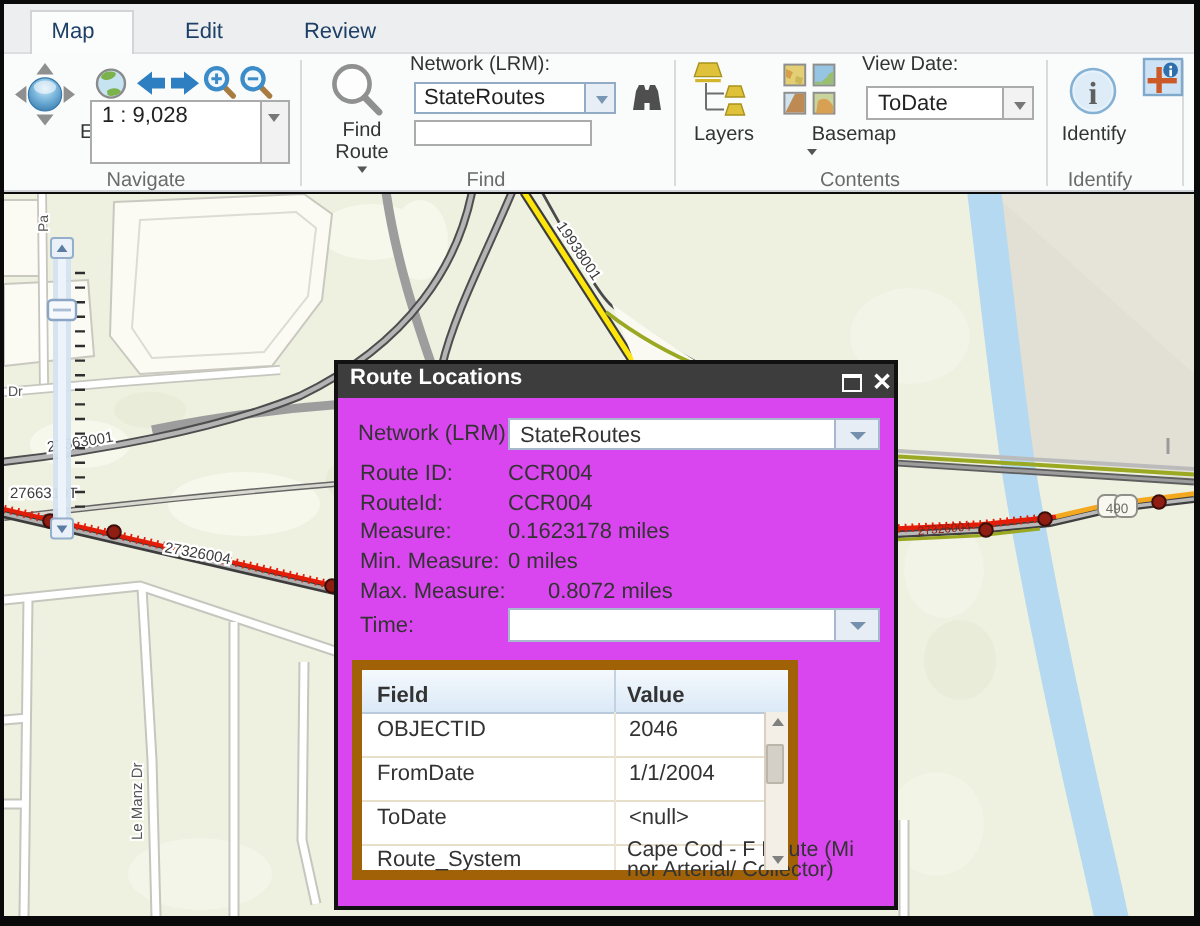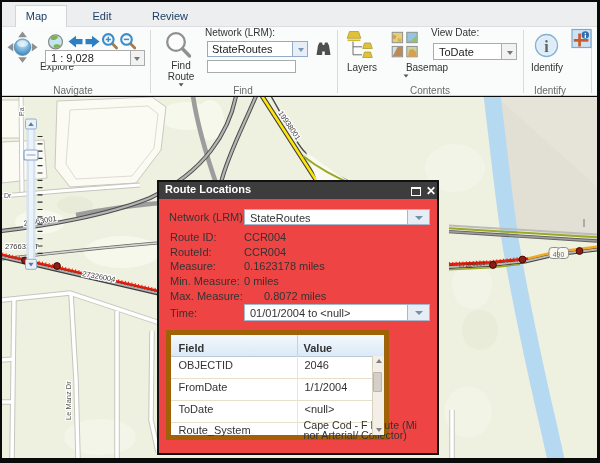--- a/index.html
+++ b/index.html
@@ -39,21 +39,21 @@
 
   <div class="abs btntxt" style="left:0px;top:61px;width:48px;padding-left:33px;">Explore</div>
   <div class="abs btntxt" style="left:157px;top:60px;width:48px;">Find</div>
   <div class="abs btntxt" style="left:157px;top:71px;width:48px;">Route</div>
   <div class="abs btntxt" style="left:336px;top:62px;width:52px;">Layers</div>
   <div class="abs btntxt" style="left:401px;top:62px;width:52px;">Basemap</div>
   <div class="abs btntxt" style="left:522px;top:62px;width:50px;">Identify</div>
   <div class="abs btntxt" style="left:205px;top:26.5px;text-align:left;">Network (LRM):</div>
   <div class="abs btntxt" style="left:431px;top:27px;text-align:left;">View Date:</div>
 
-  <div class="abs combo" style="left:45px;top:49.5px;width:99.5px;height:16px;border:1px solid #ababab;">
+  <div class="abs combo" style="left:45px;top:49.5px;width:99.5px;height:32px;border:1px solid #ababab;">
     <div class="abs" style="left:5px;top:1.5px;font-size:11px;color:#222;">1 : 9,028</div>
     <div class="arr" style="width:13px;background:#f2f2f2;border-left:1px solid #ababab;"></div>
     <div class="tri" style="right:3.5px;top:6.5px;border-left:3.5px solid transparent;border-right:3.5px solid transparent;border-top:4px solid #777;"></div>
   </div>
 
   <div class="abs combo" style="left:207px;top:40.5px;width:101px;height:16px;border:1px solid #94abc6;">
     <div class="abs" style="left:4px;top:1.5px;font-size:11px;color:#222;">StateRoutes</div>
     <div class="arr" style="width:14px;background:#e8eef6;border-left:1px solid #94abc6;"></div>
     <div class="tri" style="right:3.5px;top:6.5px;border-left:3.5px solid transparent;border-right:3.5px solid transparent;border-top:4px solid #7a96b5;"></div>
   </div>
@@ -283,21 +283,21 @@
       </g>
       <rect x="25.5" y="119" width="11" height="10" rx="1.5" fill="#e9f0f8" stroke="#94afcc"></rect>
       <path d="M28.3,126 L31,122.2 L33.7,126 Z" fill="#5c7da3"></path>
       <rect x="25.5" y="259.3" width="11" height="10" rx="1.5" fill="#e9f0f8" stroke="#94afcc"></rect>
       <path d="M28.3,262.8 L33.7,262.8 L31,266.6 Z" fill="#5c7da3"></path>
       <rect x="24" y="150" width="14" height="10" rx="2" fill="#f6f9fc" stroke="#8ba6c4" stroke-width="1.2"></rect>
       <line x1="26.5" y1="155" x2="35.5" y2="155" stroke="#aabdd4" stroke-width="1.4"></line>
     </g>
   </svg>
 
-  <div class="abs" style="left:157px;top:180px;width:282px;height:275px;background:#ef4444;border:2px solid #111;box-sizing:border-box;z-index:5;">
+  <div class="abs" style="left:167px;top:180px;width:282px;height:275px;background:#d946ef;border:2px solid #111;box-sizing:border-box;z-index:5;">
     <div class="abs" style="left:0;top:0;right:0;height:17px;background:#3d3d3d;color:#fff;font-weight:bold;font-size:11px;line-height:14.5px;padding-left:6px;">Route Locations</div>
     <div class="abs" style="left:252px;top:4.5px;width:8px;height:6px;border:1.5px solid #fff;border-top-width:2.5px;"></div>
     <div class="abs" style="left:266px;top:1px;width:12px;height:16px;color:#fff;font-size:12px;font-weight:bold;line-height:16px;text-align:center;">✕</div>
 
     <div class="abs" style="left:10px;top:29px;font-size:11px;color:#333;">Network (LRM):</div>
     <div class="abs" style="left:11px;top:49px;font-size:11px;color:#333;">Route ID:</div>
     <div class="abs" style="left:85px;top:49px;font-size:11px;color:#333;">CCR004</div>
     <div class="abs" style="left:11px;top:63.5px;font-size:11px;color:#333;">RouteId:</div>
     <div class="abs" style="left:85px;top:63.5px;font-size:11px;color:#333;">CCR004</div>
     <div class="abs" style="left:11px;top:78px;font-size:11px;color:#333;">Measure:</div>
@@ -308,21 +308,20 @@
     <div class="abs" style="left:85px;top:108px;font-size:11px;color:#333;margin-left:20px;">0.8072 miles</div>
     <div class="abs" style="left:11px;top:125px;font-size:11px;color:#333;">Time:</div>
 
     <div class="abs combo" style="left:85px;top:26.5px;width:186px;height:16.5px;border:1px solid #a5b8cd;">
       <div class="abs" style="left:5px;top:2px;font-size:11px;color:#333;">StateRoutes</div>
       <div class="arr" style="width:21px;background:#e7edf5;border-left:1px solid #a5b8cd;"></div>
       <div class="tri" style="right:6px;top:6px;border-left:4px solid transparent;border-right:4px solid transparent;border-top:4.5px solid #7590ad;"></div>
     </div>
 
     <div class="abs combo" style="left:85px;top:121.5px;width:186px;height:17px;border:1px solid #a5b8cd;">
-      <div class="abs" style="left:5px;top:2.5px;font-size:11px;color:#333;">01/01/2004 to &lt;null&gt;</div>
       <div class="arr" style="width:21px;background:#e7edf5;border-left:1px solid #a5b8cd;"></div>
       <div class="tri" style="right:6px;top:6.5px;border-left:4px solid transparent;border-right:4px solid transparent;border-top:4.5px solid #7590ad;"></div>
     </div>
 
     <div class="abs" style="left:6.5px;top:148px;width:223px;height:110px;border:5px solid #a16207;box-sizing:border-box;background:#fff;">
 
       <div class="abs" style="left:0;top:0;right:0;height:21px;background:linear-gradient(#f4f9fd,#dbe9f7);border-bottom:1px solid #b9cadb;"></div>
       <div class="abs" style="left:8px;top:7px;font-size:11px;font-weight:bold;color:#333;">Field</div>
       <div class="abs" style="left:133px;top:7px;font-size:11px;font-weight:bold;color:#333;">Value</div>
       <div class="abs" style="left:126.5px;top:0;width:1px;height:21px;background:#c3d2e0;"></div>

